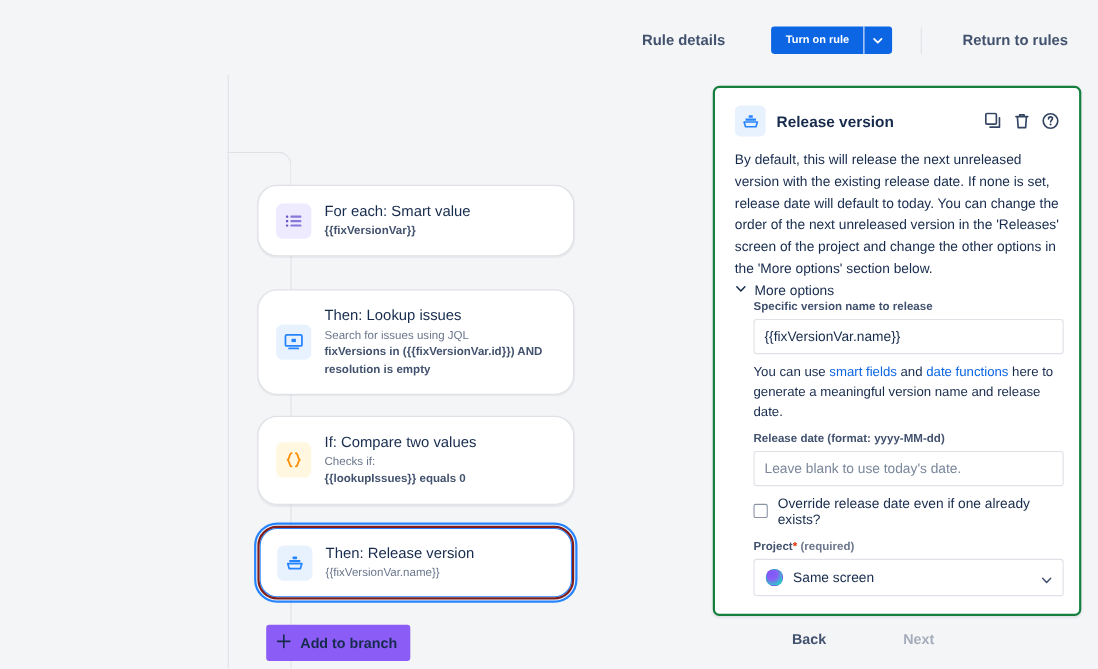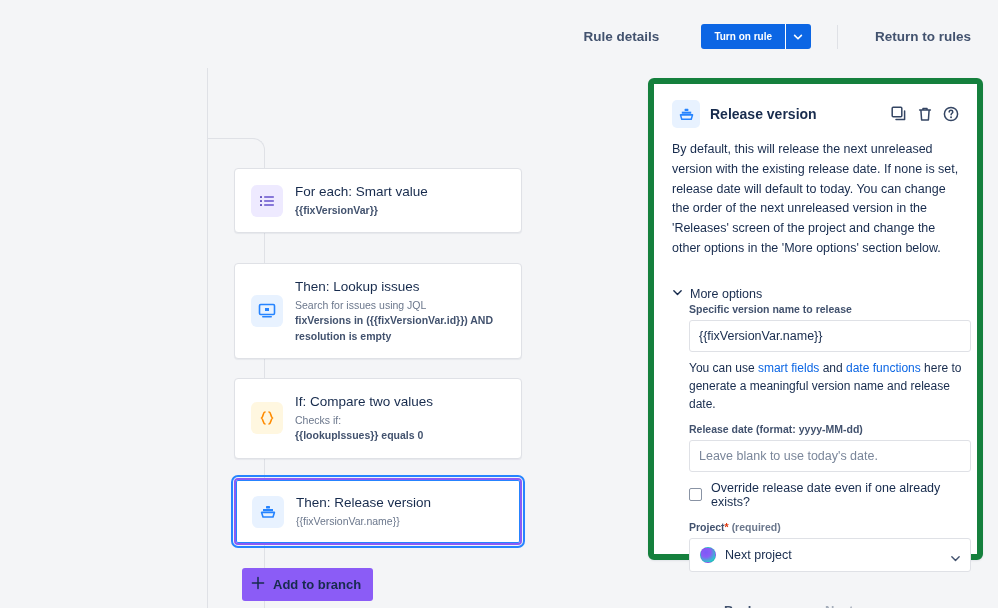--- a/index.html
+++ b/index.html
@@ -57,26 +57,26 @@
   .branch-line { position: absolute; left: 264px; top: 108px; width: 1px; height: 440px; background: #dfe1e6; }
 
   .branch-tag {
     position: absolute; left: 240px; top: 125px;
     background: #dfe1e6; color: #42526e; font-size: 10px; font-weight: bold;
     letter-spacing: 0.4px; padding: 3px 6px; border-radius: 3px; line-height: 1.2;
   }
 
   .card {
     position: absolute; left: 234px; width: 288px;
-    background: #ffffff; border: 1px solid #dfe1e6; border-radius: 4px;
+    background: #ffffff; border: 1px solid #dfe1e6; border-radius: 18px;
     display: flex; align-items: center; gap: 12px; padding: 14px 16px;
     box-shadow: 0 1px 1px rgba(9,30,66,0.06);
   }
   .card.selected {
-    border: 2px solid #8b5cf6; outline: 2px solid #2684ff; outline-offset: 1px;
+    border: 2px solid #7f1d1d; outline: 2px solid #2684ff; outline-offset: 1px;
     box-shadow: 0 0 0 1px #2684ff inset;
   }
   .card-icon {
     width: 32px; height: 32px; border-radius: 6px; flex: 0 0 32px;
     display: flex; align-items: center; justify-content: center;
   }
   .ic-purple { background: #eeeaff; }
   .ic-blue   { background: #e8f2ff; }
   .ic-yellow { background: #fff7e0; }
   .card-body { min-width: 0; }
@@ -88,34 +88,34 @@
     position: absolute; left: 242px; top: 508px;
     background: #8b5cf6; color: #172b4d; border: none; border-radius: 3px;
     font-size: 13px; font-weight: bold; padding: 8px 12px 8px 9px; cursor: pointer;
     display: flex; align-items: center; gap: 8px;
     font-family: "Liberation Sans", sans-serif;
   }
 
   
   .panel {
     position: absolute; left: 648px; top: 78px; width: 335px; height: 482px;
-    background: #ffffff; border: 6px solid #15803d; border-radius: 6px;
+    background: #ffffff; border: 2px solid #15803d; border-radius: 6px;
     box-shadow: 0 1px 2px rgba(9,30,66,0.08);
     padding: 16px 18px 0 18px;
   }
   .panel-head { display: flex; align-items: center; gap: 10px; }
   .panel-head-icon { width: 28px; height: 28px; border-radius: 5px; background:#e8f2ff; display:flex; align-items:center; justify-content:center; }
   .panel-title { font-size: 14px; font-weight: bold; color: #172b4d; flex: 1; }
   .panel-actions { display: flex; align-items: center; gap: 10px; }
   .icon-btn { background: none; border: none; padding: 0; cursor: pointer; display: flex; }
 
   .panel-desc { font-size: 12.5px; line-height: 1.58; color: #172b4d; margin-top: 12px; }
 
   .more-options {
-    display: flex; align-items: center; gap: 7px; margin-top: 28px;
+    display: flex; align-items: center; gap: 7px; margin-top: 2px;
     font-size: 12.5px; color: #172b4d; cursor: pointer; font-weight: normal;
   }
 
   .field-group { margin-left: 17px; margin-top: 2px; }
   .field-label { font-size: 10.5px; font-weight: bold; color: #42526e; margin-bottom: 5px; }
   .req-star { color: #de350b; }
   .req-text { color: #6b778c; font-weight: bold; }
   .text-input {
     width: 282px; height: 32px; border: 1px solid #dfe1e6; border-radius: 3px;
     background: #ffffff; font-size: 12.5px; color: #172b4d; padding: 0 9px;
@@ -313,21 +313,21 @@
         <span class="cbox"></span>
         <span class="cbox-label">Override release date even if one already exists?</span>
       </div>
     </div>
 
     <div class="field-group" style="margin-top:12px;">
       <div class="field-label"><span>Project</span><span class="req-star">*</span> <span class="req-text">(required)</span></div>
       <div class="select-wrap">
         <div class="select-box">
           <span class="proj-avatar"></span>
-          <span>Next project</span>
+          <span>Same screen</span>
         </div>
         <span class="select-caret">
           <svg width="11" height="11" viewBox="0 0 12 12" aria-hidden="true">
               <path d="M2 4 L6 8.2 L10 4" stroke="#42526e" stroke-width="1.5" fill="none" stroke-linecap="round" stroke-linejoin="round"></path>
             </svg>
         </span>
       </div>
     </div>
 
     <div class="panel-footer">

